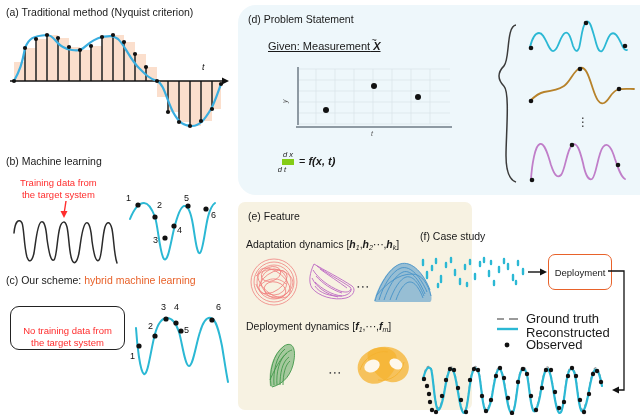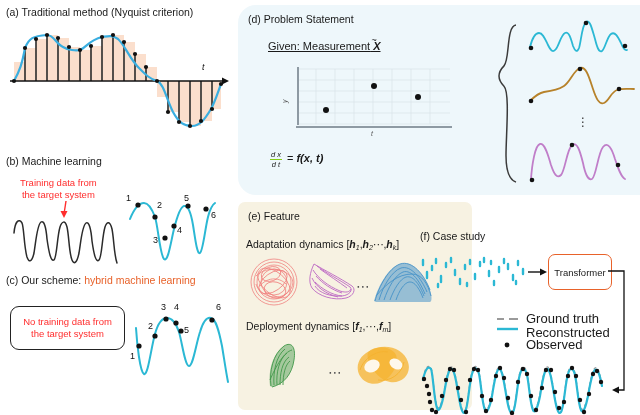--- a/index.html
+++ b/index.html
@@ -5,27 +5,27 @@
   html,body{margin:0;padding:0;background:#ffffff;}
   body{width:640px;height:415px;position:relative;overflow:hidden;
        font-family:"Liberation Sans","DejaVu Sans",sans-serif;color:#1a1a1a;}
   .panel{position:absolute;}
   .ttl{font-size:10.5px;color:#1a1a1a;white-space:nowrap;}
   .ttl .accent{color:#e8622a;}
   svg{display:block;overflow:visible;}
   .redtxt{color:#ff2d2d;font-size:9.5px;text-align:center;line-height:12px;white-space:nowrap;}
   .mathi{font-style:italic;}
   .frac{display:inline-block;vertical-align:middle;text-align:center;font-size:7.5px;line-height:9px;font-style:italic;}
-  .frac .num{display:block;border-bottom:1px solid #84cc16;padding:0 1px;}
+  .frac .num{display:block;border-bottom:6px solid #84cc16;padding:0 1px;margin-left:12px;}
   .frac .den{display:block;padding:0 1px;}
   .sub{font-size:7px;vertical-align:-2px;}
   .bigtxt{font-size:11px;white-space:nowrap;}
   .boxd{background:#eef7fb;border-radius:7px;}
   .boxe{background:#f7f2e2;border-radius:7px;}
-  .rbox{border:1.6px solid #222;border-radius:9px;display:flex;align-items:center;justify-content:center;}
+  .rbox{border:1.6px solid #222;border-radius:9px;display:flex;align-items:center;justify-content:flex-end;}
   .tbox{border:1.6px solid #e8622a;border-radius:7px;display:flex;align-items:center;justify-content:center;
         font-size:9.5px;background:#fff;}
   .legtxt{font-size:13px;white-space:nowrap;}
   .axlab{font-size:7px;font-style:italic;fill:#555;}
 </style>
 </head>
 <body>
 
 <div class="panel" style="left:6px;top:6px;width:225px;height:135px;">
   <div class="ttl" style="position:absolute;left:0;top:0;">(a) Traditional method (Nyquist criterion)</div>
@@ -383,21 +383,21 @@
         <line x1="96" y1="29" x2="96" y2="32"></line>
     </g>
   </svg>
 
   <svg width="20" height="12" style="position:absolute;left:108px;top:42px;">
     <line x1="0" y1="6" x2="13" y2="6" stroke="#111" stroke-width="1.4"></line>
     <polygon points="12,2.5 19,6 12,9.5" fill="#111"></polygon>
   </svg>
 
   <div class="tbox" style="position:absolute;left:128px;top:30px;width:62px;height:34px;">
-    <span>Transformer</span>
+    <span>Deployment</span>
   </div>
 
   <svg width="28" height="130" style="position:absolute;left:188px;top:44px;">
     <path d="M0,3 L16,3 L16,122 L10,122" fill="none" stroke="#111" stroke-width="1.3"></path>
     <polygon points="11,118.5 4,122 11,125.5" fill="#111"></polygon>
   </svg>
 
   <div style="position:absolute;left:76px;top:88px;">
     <div style="display:flex;align-items:center;height:13px;">
       <svg width="24" height="8" style="margin-right:6px;">

